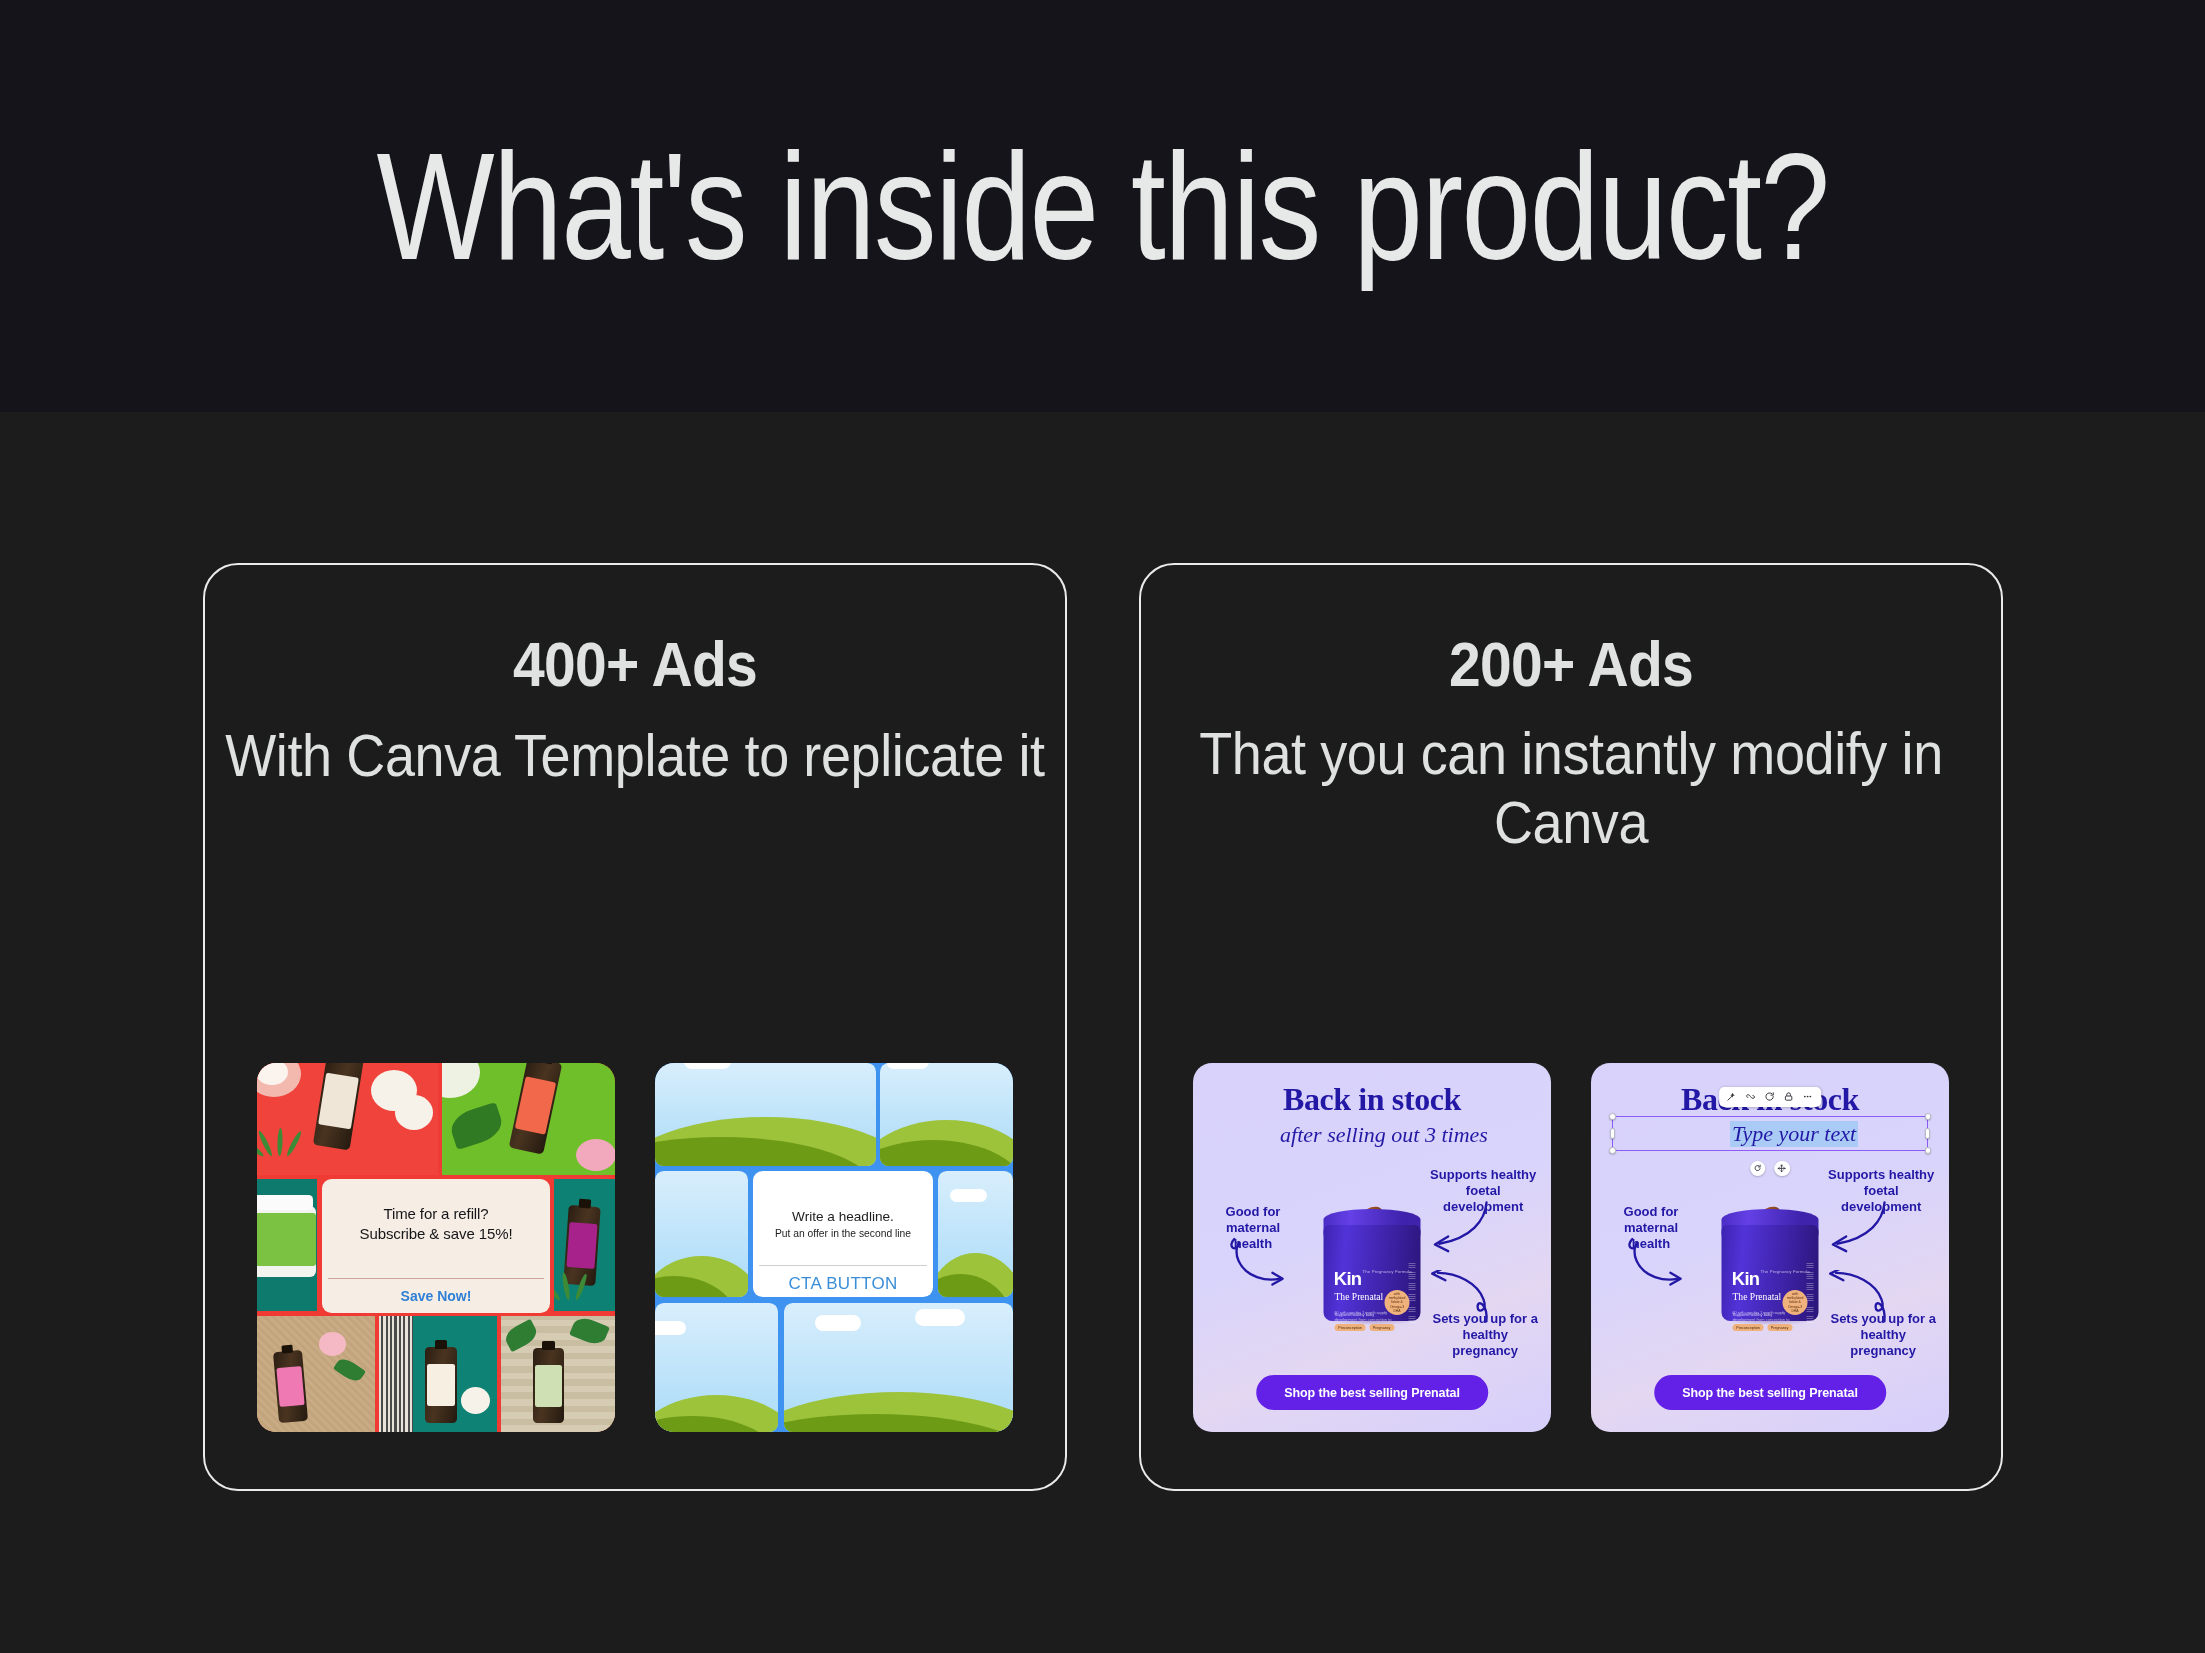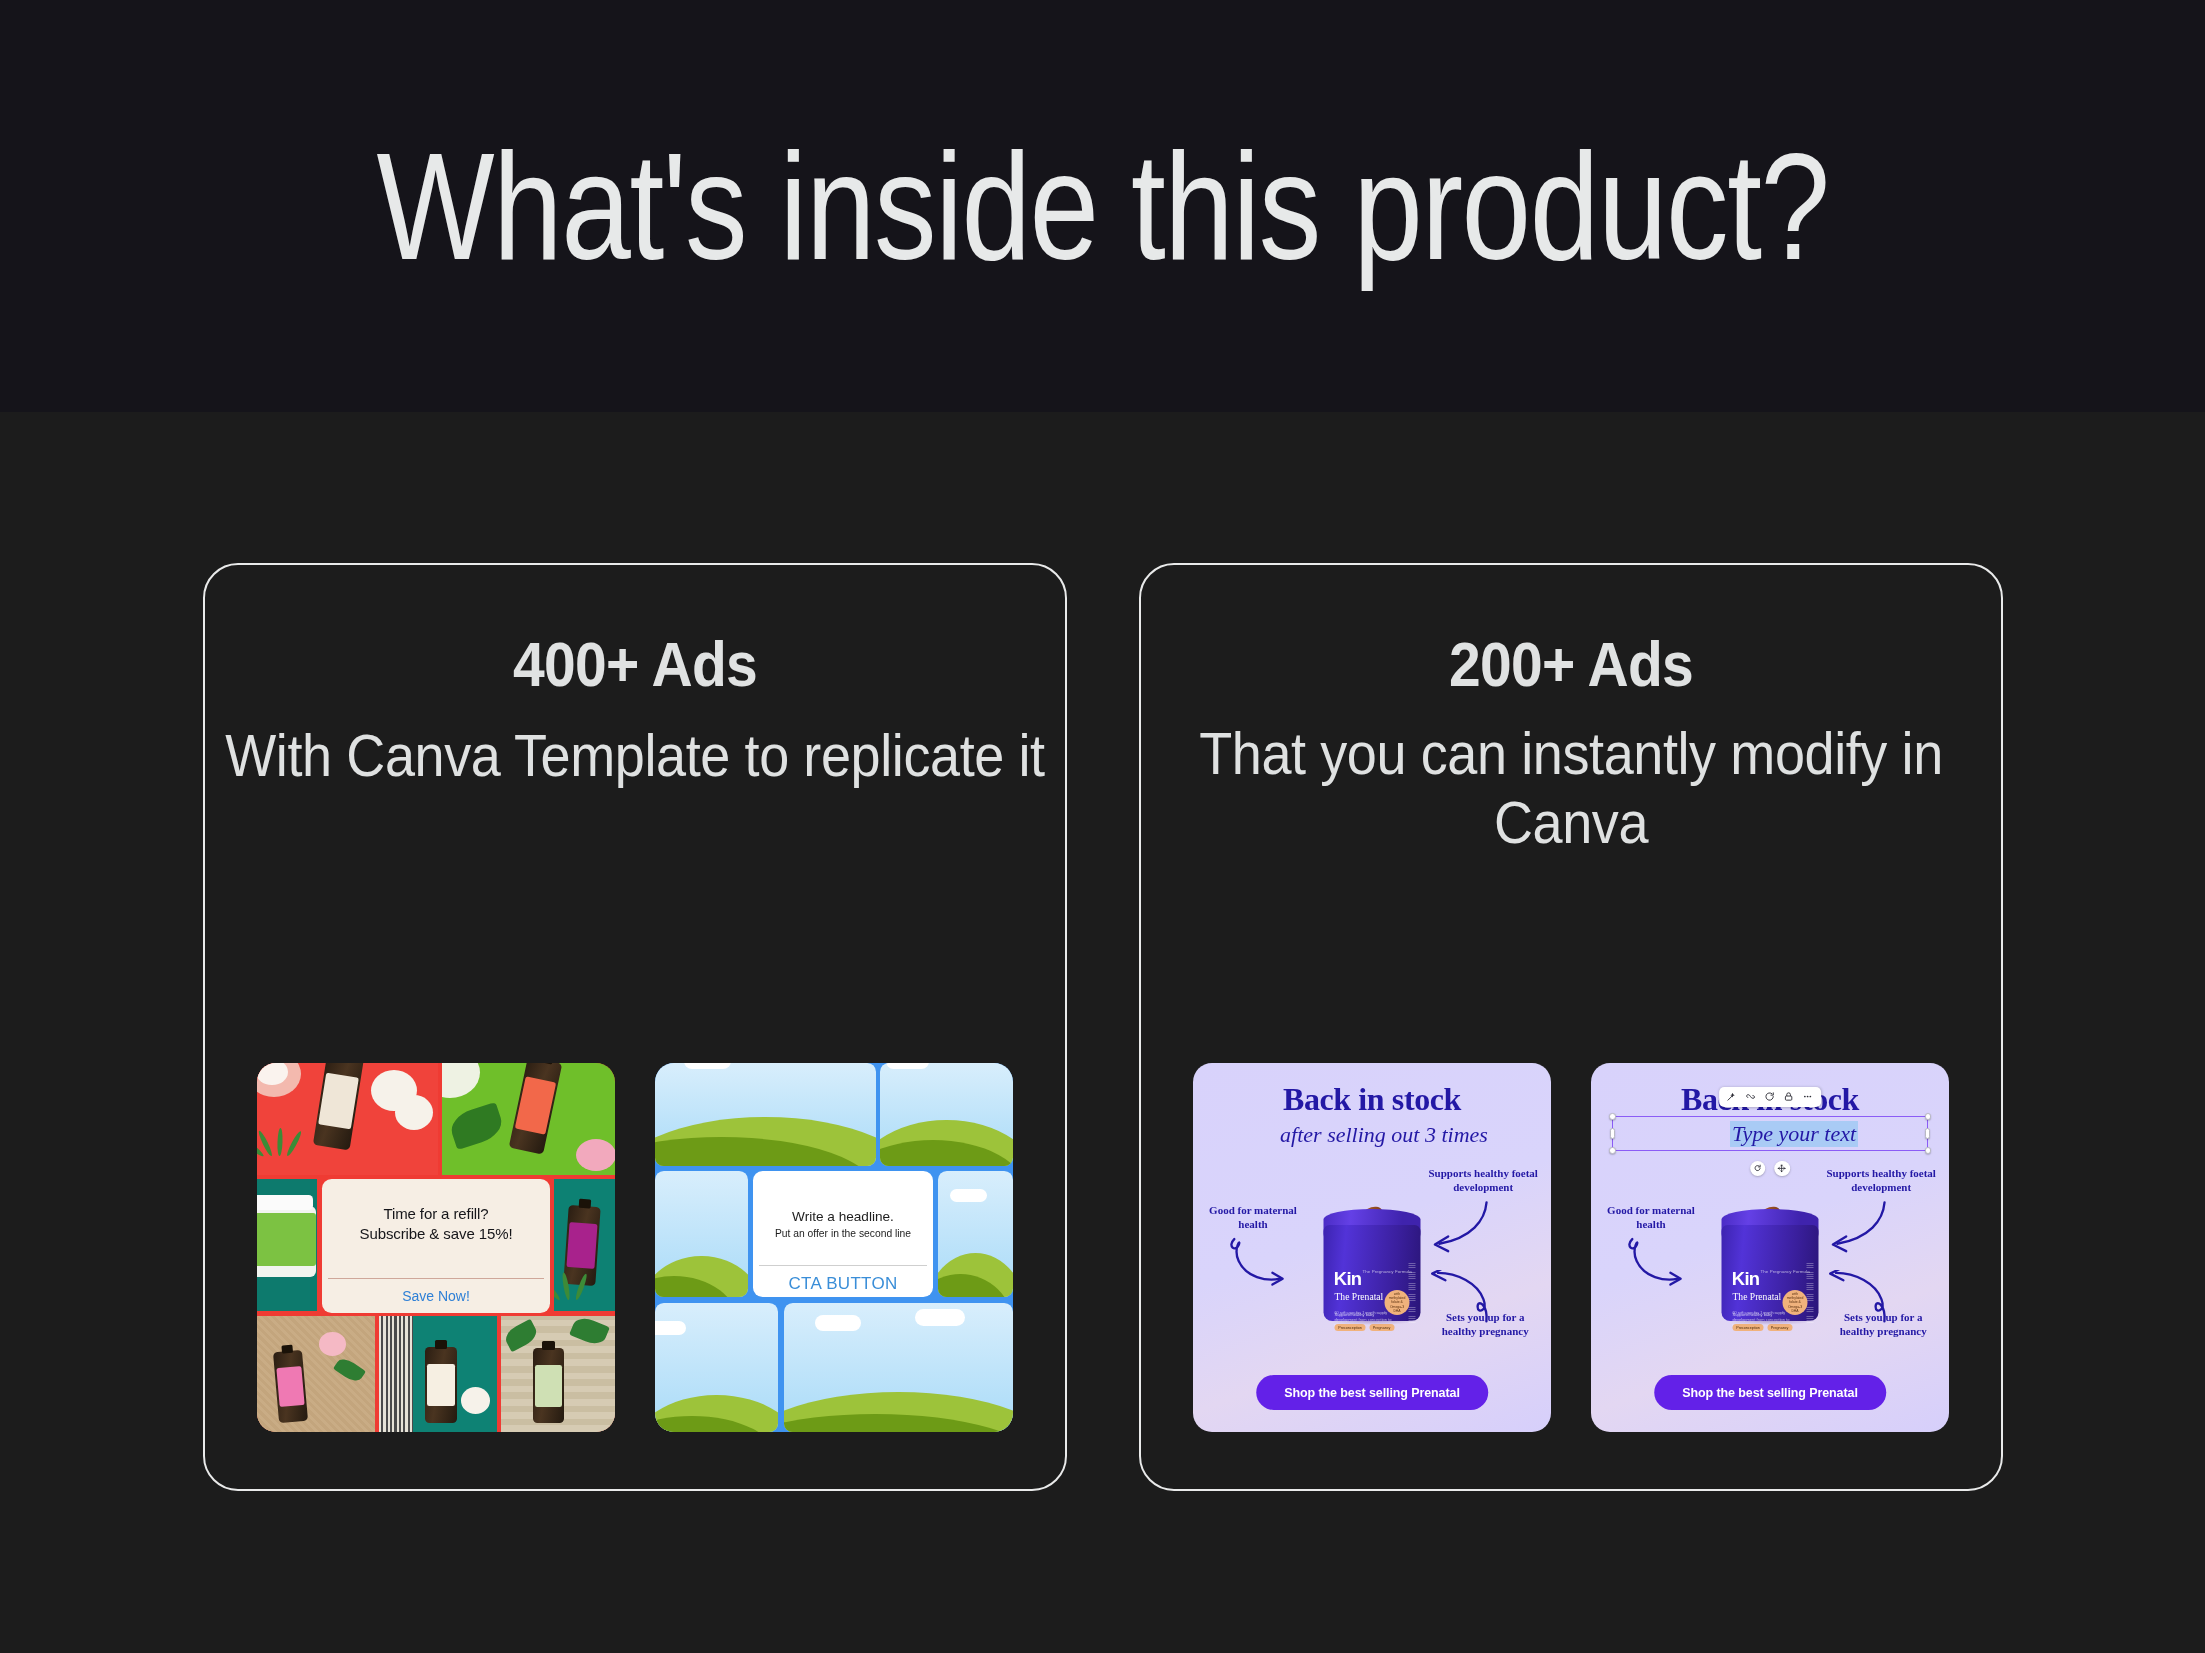--- a/index.html
+++ b/index.html
@@ -163,21 +163,21 @@
     position: absolute;
     bottom: 34px; left: 5.9px; right: 5.9px;
     height: 0.7px; background: #cfa79a;
   }
   .collage-card .cta {
     position: absolute;
     bottom: 8.8px; left: 0; right: 0;
     text-align: center;
     font-size: 14px;
     color: #2f80d6;
-    font-weight: 400;
+    font-weight: 700;
   }
 
   
   .wire { position:absolute; inset:0; background:#3f93f0; }
   .wtile {
     position:absolute; overflow:hidden; border-radius:8.8px;
     background: linear-gradient(180deg,#d8eefc 0%,#a9dbf8 100%);
   }
   .wtile .hill1, .wtile .hill2 {
     position:absolute; left:-20%; width:140%;
@@ -312,24 +312,24 @@
   .cap2 { left:49px; top:1.5px;  width:25px; height:16px; transform:rotate(18deg); }
   .jar-shadow {
     position:absolute; left:50%; transform:translateX(-50%);
     bottom:-4.4px; width:88px; height:8.8px;
     background: radial-gradient(ellipse at center, rgba(60,30,130,0.28) 0%, rgba(60,30,130,0) 70%);
   }
 
   .note {
     position:absolute;
     color:#2318a5;
-    font-size:11px;
+    font-size:13px;
     font-weight:700;
     line-height:1.24;
-    font-family:Liberation Serif, serif;
+    font-family:Liberation Sans, sans-serif;
   }
   .note-left  { left:16px;  top:141px; text-align:center; width:88px; }
   .note-tr    { right:8.8px; top:104px; text-align:center; width:118px; }
   .note-br    { right:8.8px; top:248px; text-align:center; width:114px; }
 
   .arrow { position:absolute; }
 
   .kin-cta {
     position:absolute;
     left:50%; transform:translateX(-50%);

